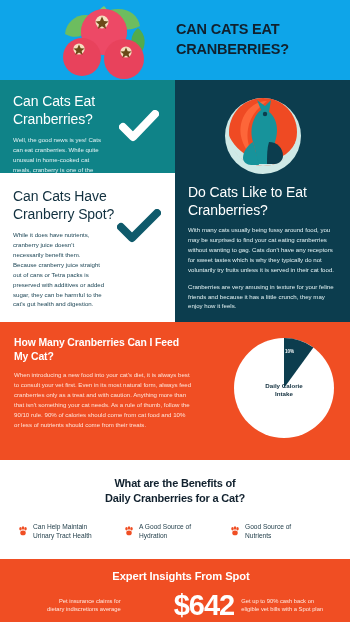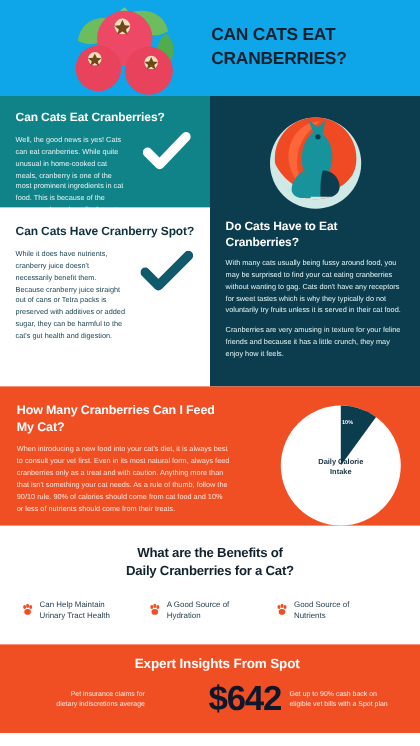--- a/index.html
+++ b/index.html
@@ -30,21 +30,21 @@
   .col-left{position:absolute;left:0;top:0;width:175px;}
   .col-right{position:absolute;left:175px;top:0;width:175px;}
 
   .panel-teal{background:#0f8388;}
   .panel-navy{background:#0c3d4e;}
   .panel-white{background:#ffffff;}
 
   .pad{padding:12px 13px 13px 13px;}
 
   .h-sm{
-    font-size:10px;font-weight:bold;line-height:1.3;
+    font-size:14px;font-weight:normal;line-height:1.3;
     letter-spacing:-0.1px;margin:0 0 7px 0;
   }
   .h-white{color:#ffffff;}
   .h-navy{color:#11303f;}
 
   .body-txt{
     font-size:6.1px;line-height:1.62;margin:0;
   }
   .t-white{color:#e4f3f4;}
   .t-navy{color:#1c4555;}
@@ -92,21 +92,21 @@
   }
   .insights-row{
     display:flex;align-items:center;justify-content:center;gap:7px;
   }
   .ins-side{
     color:#ffe9e1;font-size:5.8px;line-height:1.5;width:96px;
   }
   .ins-left{text-align:right;}
   .ins-right{text-align:left;}
   .ins-amount{
-    color:#0f172a;font-size:29px;font-weight:bold;letter-spacing:-1px;
+    color:#ffffff;font-size:29px;font-weight:bold;letter-spacing:-1px;
     line-height:1;white-space:nowrap;margin-left:46px;
   }
 
   
   .footer{
     background:#ffffff;height:44px;display:flex;
     align-items:center;justify-content:center;
   }
 </style>
 </head>
@@ -176,28 +176,28 @@
           <path d="M24 38 C27 24 38 15 50 15 C41 22 33 30 31 43 C29 55 33 65 39 73 C29 67 21 52 24 38 Z" fill="#ff6b3d" opacity="0.85"></path>
           <path d="M46 80 C26 80 12 64 12 50 C20 66 34 74 50 74 C64 74 76 66 80 52 C78 68 64 80 46 80 Z" fill="#cfe9e6"></path>
 
           <path d="M44 24 L40 14 L48 20 L54 14 L52 26 C60 32 62 44 58 56 C56 64 52 72 50 78 L40 78 C40 70 38 62 36 56 C32 44 36 30 44 24 Z" fill="#17939b"></path>
           <path d="M52 56 C60 56 66 62 66 70 C66 74 62 78 58 78 L50 78 C50 70 50 62 52 56 Z" fill="#0c3d4e"></path>
           <path d="M36 56 C30 60 26 66 26 72 C26 76 30 79 34 79 L42 79 C40 70 38 62 36 56 Z" fill="#17939b"></path>
           <circle cx="48" cy="28" r="2.2" fill="#0c3d4e"></circle>
         </svg>
       </div>
       <div style="padding:0 13px;">
-        <h2 class="h-sm h-white" style="margin-bottom:6px;">Do Cats Have to Eat Cranberries?</h2>
+        <h2 class="h-sm h-white" style="margin-bottom:6px;">Do Cats Like to Eat Cranberries?</h2>
         <p class="body-txt t-white" style="margin-bottom:7px;">With many cats usually being fussy around food, you may be surprised to find your cat eating cranberries without wanting to gag. Cats don't have any receptors for sweet tastes which is why they typically do not voluntarily try fruits unless it is served in their cat food.</p>
         <p class="body-txt t-white">Cranberries are very amusing in texture for your feline friends and because it has a little crunch, they may enjoy how it feels.</p>
       </div>
     </div>
   </div>
 
-  <div class="orange" style="height:116px;box-sizing:border-box;padding:14px 14px 0 14px;position:relative;">
+  <div class="orange" style="height:138px;box-sizing:border-box;padding:14px 14px 0 14px;position:relative;">
     <h2 class="h-orange-sec" style="width:176px;">How Many Cranberries Can I Feed My Cat?</h2>
     <p class="body-txt t-orange-body" style="width:178px;color:#ffe3d8;">When introducing a new food into your cat's diet, it is always best to consult your vet first. Even in its most natural form, always feed cranberries only as a treat and with caution. Anything more than that isn't something your cat needs. As a rule of thumb, follow the 90/10 rule. 90% of calories should come from cat food and 10% or less of nutrients should come from their treats.</p>
 
     <div class="pie-wrap">
       <svg width="104" height="104" viewBox="0 0 104 104">
         <circle cx="52" cy="52" r="50" fill="#ffffff"></circle>
 
         <path d="M52 52 L52 2 A50 50 0 0 1 81.4 11.5 Z" fill="#0c3d4e"></path>
       </svg>
       <div class="pie-slice-label">10%</div>

